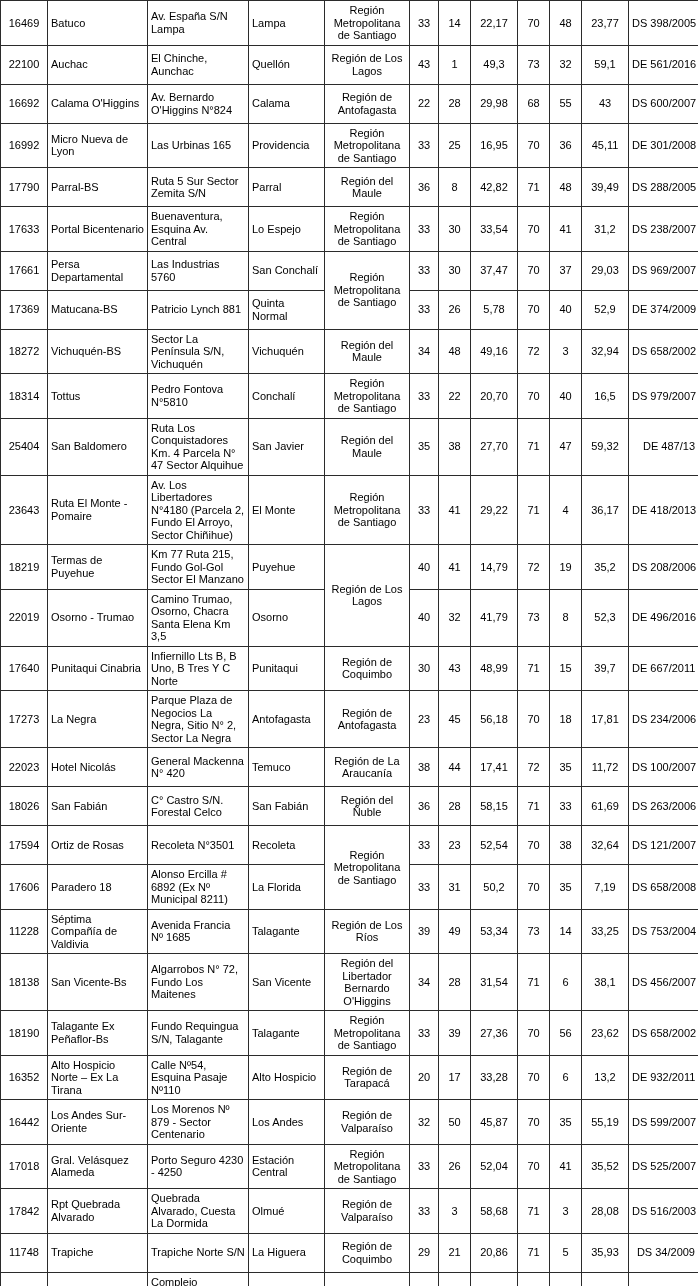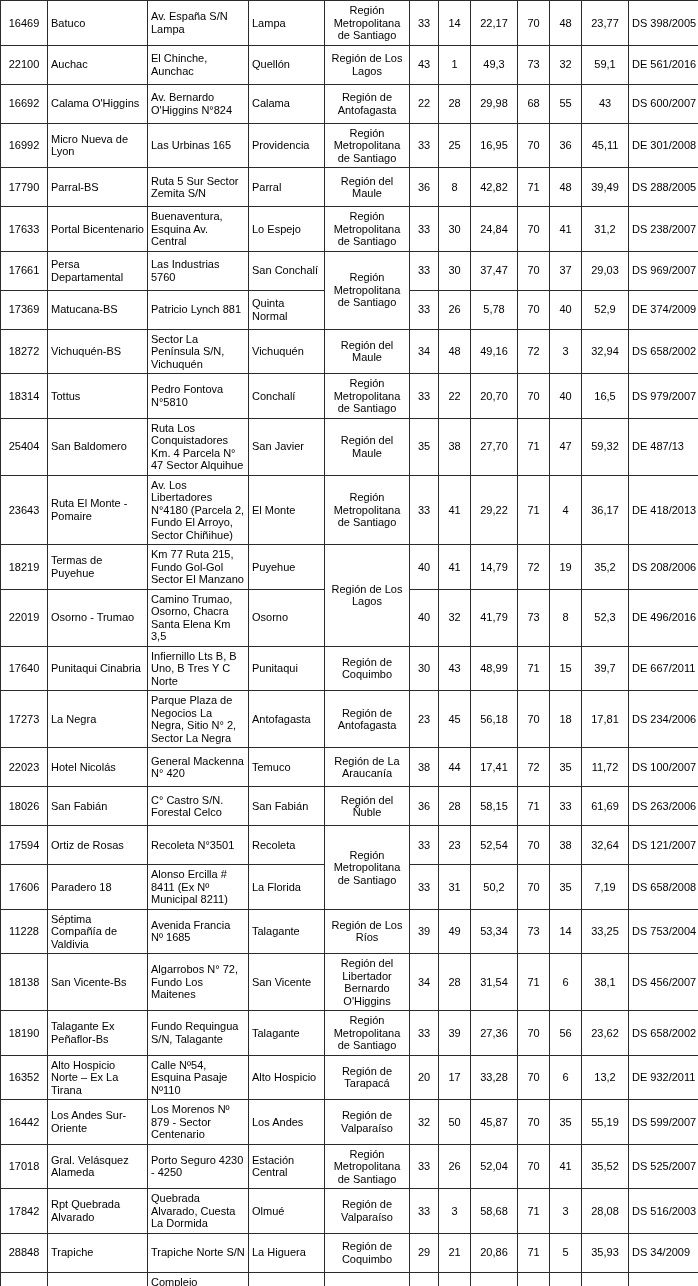--- a/index.html
+++ b/index.html
@@ -22,21 +22,21 @@
     font-size: 11px;
     line-height: 12.5px;
     padding: 3px;
     vertical-align: middle;
     height: 32px; 
     overflow: hidden;
     word-wrap: break-word;
   }
   td.left  { text-align: left; }
   td.ctr   { text-align: center; }
-  td.decree { text-align: left; white-space: nowrap; padding: 3px 1px; }
+  td.decree { text-align: right; white-space: nowrap; padding: 3px 1px; }
 </style>
 </head>
 <body>
 
 <div>
   <table class="doc-table">
     <colgroup>
       <col style="width:47px">
       <col style="width:100px">
       <col style="width:101px">
@@ -122,21 +122,21 @@
           <td class="decree">DS 288/2005</td>
         </tr>
         <tr>
           <td class="ctr">17633</td>
           <td class="left">Portal Bicentenario</td>
           <td class="left">Buenaventura, Esquina Av. Central</td>
           <td class="left">Lo Espejo</td>
           <td class="ctr">Región Metropolitana de Santiago</td>
           <td class="ctr">33</td>
           <td class="ctr">30</td>
-          <td class="ctr">24,84</td>
+          <td class="ctr">33,54</td>
           <td class="ctr">70</td>
           <td class="ctr">41</td>
           <td class="ctr">31,2</td>
           <td class="decree">DS 238/2007</td>
         </tr>
         <tr>
           <td class="ctr">17661</td>
           <td class="left">Persa Departamental</td>
           <td class="left">Las Industrias 5760</td>
           <td class="left">San Conchalí</td>
@@ -311,21 +311,21 @@
           <td class="ctr">23</td>
           <td class="ctr">52,54</td>
           <td class="ctr">70</td>
           <td class="ctr">38</td>
           <td class="ctr">32,64</td>
           <td class="decree">DS 121/2007</td>
         </tr>
         <tr>
           <td class="ctr">17606</td>
           <td class="left">Paradero 18</td>
-          <td class="left">Alonso Ercilla # 8411 (Ex Nº Municipal 8211)</td>
+          <td class="left">Alonso Ercilla # 6892 (Ex Nº Municipal 8211)</td>
           <td class="left">La Florida</td>
           <td class="ctr">33</td>
           <td class="ctr">31</td>
           <td class="ctr">50,2</td>
           <td class="ctr">70</td>
           <td class="ctr">35</td>
           <td class="ctr">7,19</td>
           <td class="decree">DS 658/2008</td>
         </tr>
         <tr>
@@ -420,21 +420,21 @@
           <td class="ctr">Región de Valparaíso</td>
           <td class="ctr">33</td>
           <td class="ctr">3</td>
           <td class="ctr">58,68</td>
           <td class="ctr">71</td>
           <td class="ctr">3</td>
           <td class="ctr">28,08</td>
           <td class="decree">DS 516/2003</td>
         </tr>
         <tr>
-          <td class="ctr">28848</td>
+          <td class="ctr">11748</td>
           <td class="left">Trapiche</td>
           <td class="left">Trapiche Norte S/N</td>
           <td class="left">La Higuera</td>
           <td class="ctr">Región de Coquimbo</td>
           <td class="ctr">29</td>
           <td class="ctr">21</td>
           <td class="ctr">20,86</td>
           <td class="ctr">71</td>
           <td class="ctr">5</td>
           <td class="ctr">35,93</td>

